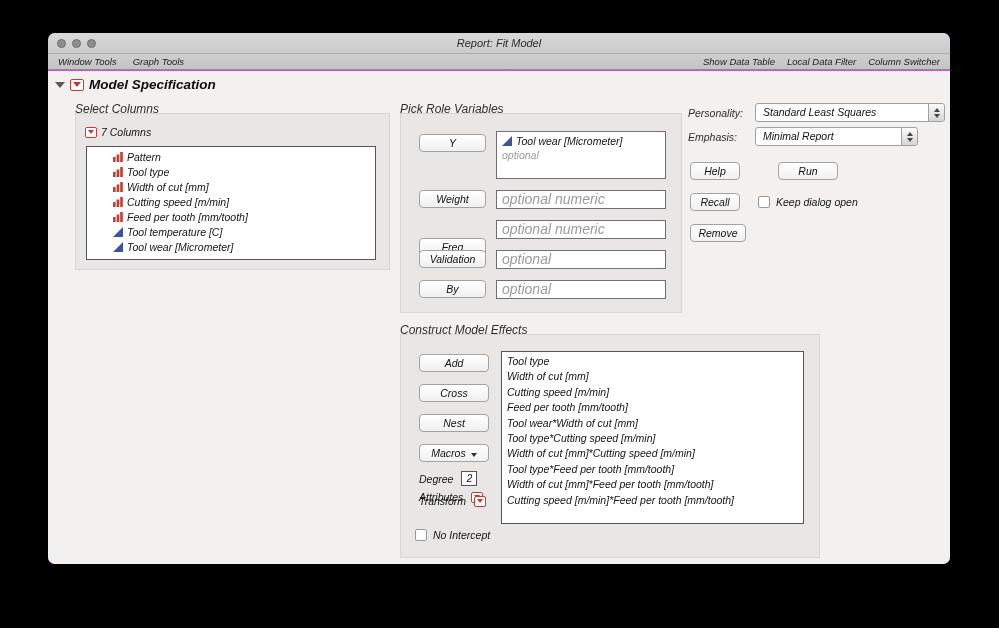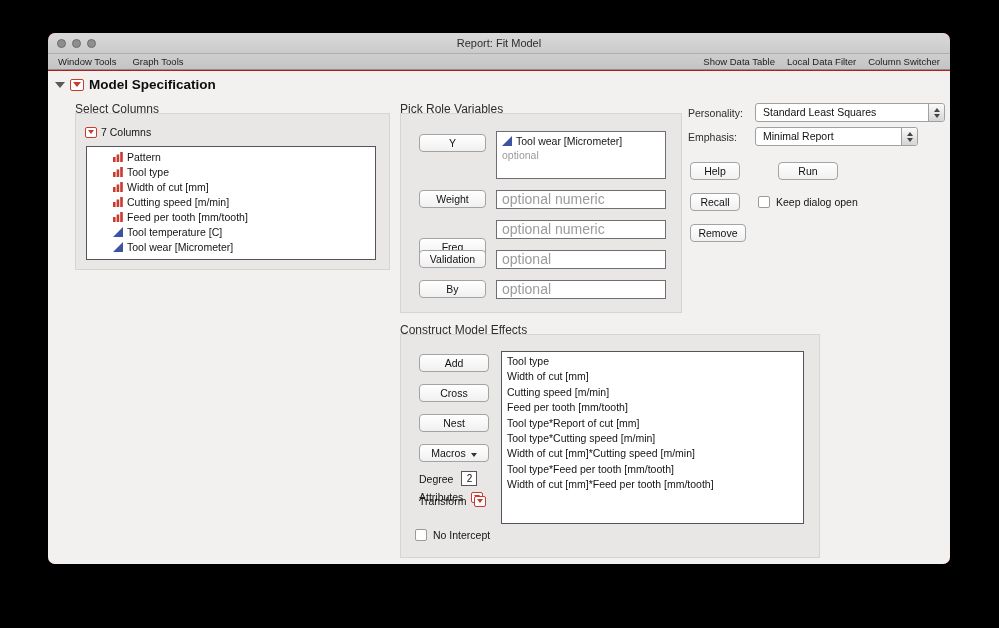--- a/index.html
+++ b/index.html
@@ -1,19 +1,19 @@
 <!DOCTYPE html>
 <html><head>
 <meta charset="utf-8">
 <style>
   * { margin:0; padding:0; box-sizing:border-box; }
   html,body { width:999px; height:628px; background:#000; overflow:hidden;
               font-family:"Liberation Sans", sans-serif; }
   .window { position:absolute; left:48px; top:33px; width:902px; height:531px;
-            border-radius:7px; background:#b91c1c; box-shadow:0 18px 50px rgba(0,0,0,.85); }
+            border-radius:7px; background:#d946ef; box-shadow:0 18px 50px rgba(0,0,0,.85);font-style:italic; }
   
   .titlebar { position:relative; height:21px; border-radius:7px 7px 0 0;
               background:linear-gradient(#dad9da,#cccbcc); border-bottom:1px solid #aeadae; }
   .traffic { position:absolute; left:9px; top:6px; display:flex; gap:6px; }
   .dot { width:9px; height:9px; border-radius:50%; background:#8f8e8f; border:1px solid #6e6d6e; }
   .win-title { text-align:center; font-size:11px; line-height:20px; color:#2d2d2d; }
   .toolbar { height:16px; background:linear-gradient(#cfcecf,#c5c4c5); border-bottom:1px solid #8f8e8f;
              display:flex; justify-content:space-between; padding:0 10px; font-size:9.5px; color:#1d1d1d; }
   .tb-group { display:flex; gap:16px; }
   .tb-group.right { gap:12px; }
@@ -240,25 +240,26 @@
           </span>
       </div>
       <span class="cb" style="left:14px; top:194px;"></span>
       <span class="cb-label" style="left:32px; top:194px;">No Intercept</span>
 
       <div class="listbox" style="left:100px; top:16px; width:303px; height:173px; padding-top:2px;">
         <div class="erow">Tool type</div>
         <div class="erow">Width of cut [mm]</div>
         <div class="erow">Cutting speed [m/min]</div>
         <div class="erow">Feed per tooth [mm/tooth]</div>
-        <div class="erow">Tool type*Report of cut [mm]</div>
+        <div class="erow">Tool wear*Width of cut [mm]</div>
         <div class="erow">Tool type*Cutting speed [m/min]</div>
         <div class="erow">Width of cut [mm]*Cutting speed [m/min]</div>
         <div class="erow">Tool type*Feed per tooth [mm/tooth]</div>
         <div class="erow">Width of cut [mm]*Feed per tooth [mm/tooth]</div>
+        <div class="erow">Cutting speed [m/min]*Feed per tooth [mm/tooth]</div>
       </div>
     </div>
 
     <div class="panel-label" style="left:640px; top:36px; font-size:10.5px;">Personality:</div>
     <div class="dropdown" style="left:707px; top:32px; width:190px;">
       <span class="dd-val">Standard Least Squares</span>
       <span class="stepper">
           <span class="step-up"></span>
           <span class="step-down"></span>
         </span>

